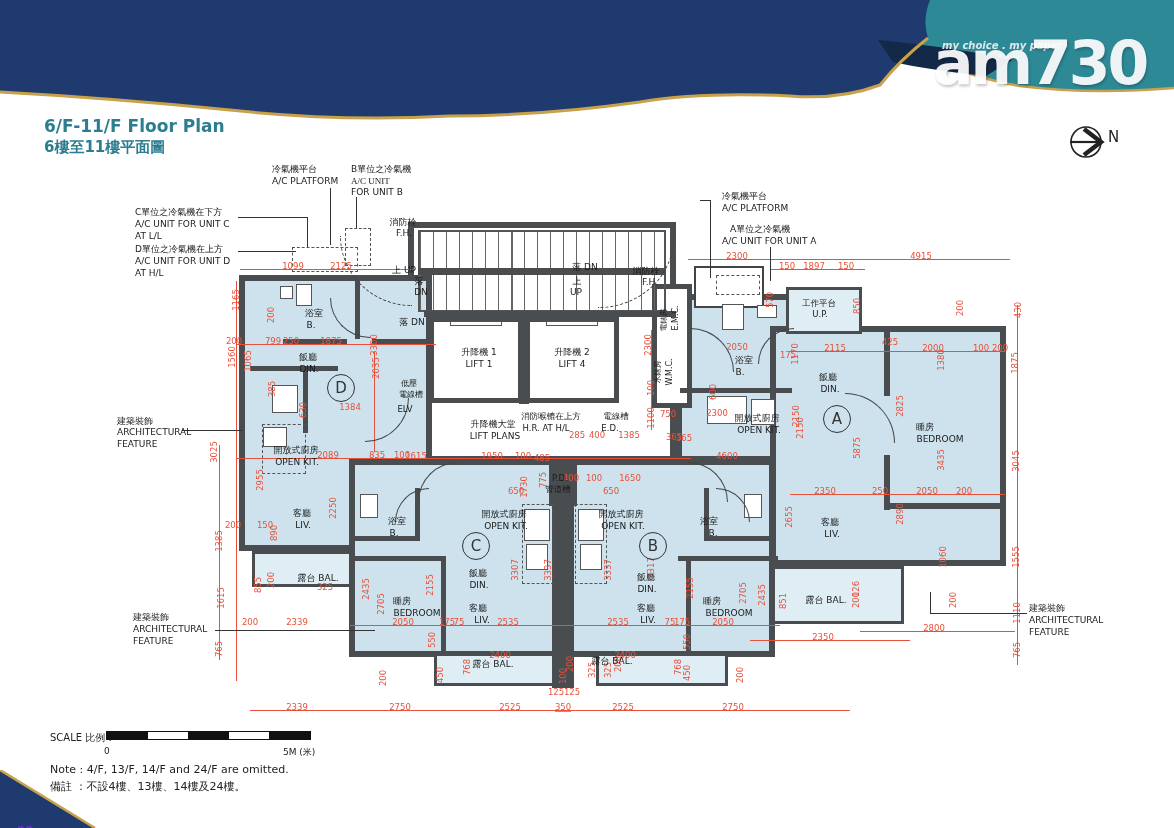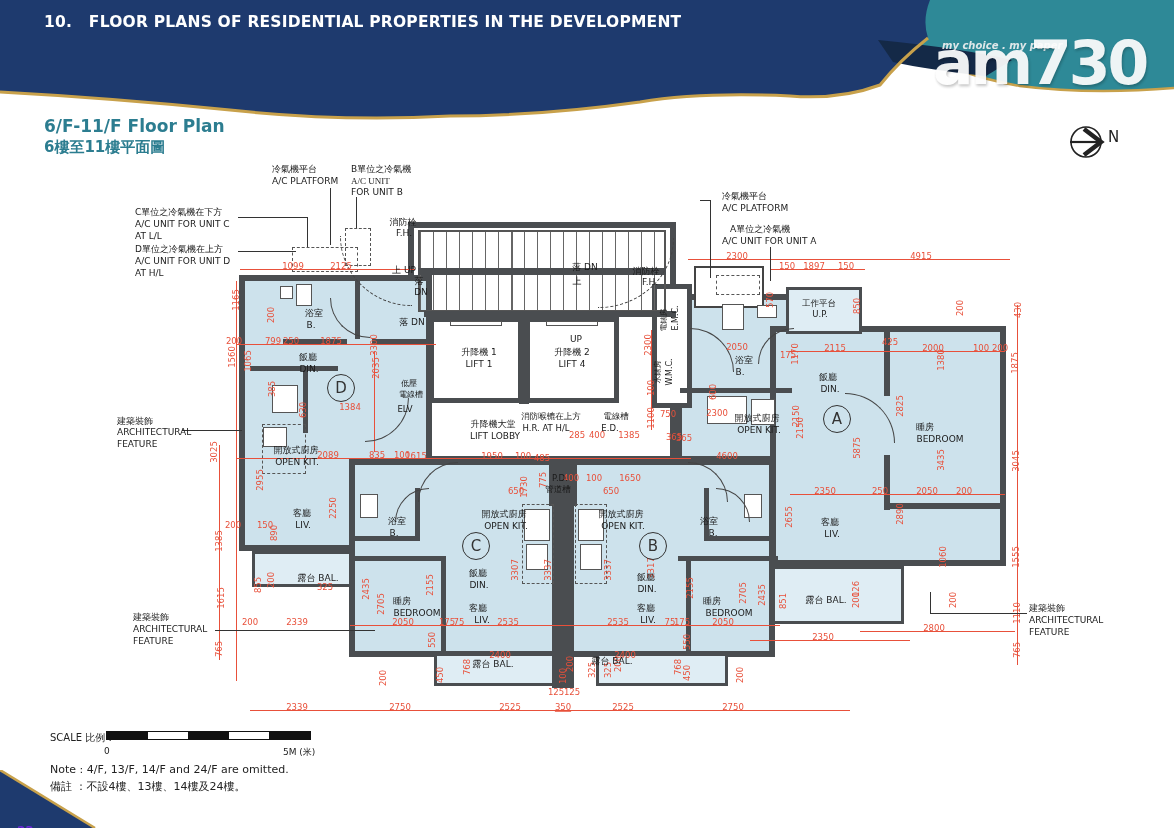--- a/index.html
+++ b/index.html
@@ -62,24 +62,20 @@
 
 <div class="page">
 
   <svg class="banner" width="1174" height="150" viewBox="0 0 1174 150">
     <path d="M895,0 H1174 V88 Q1090,95 1020,86 Q950,74 915,45 Q900,25 895,0 Z" fill="#2e8997"></path>
     <path d="M897,2 Q903,28 916,45 Q950,74 1020,86 Q1090,95 1174,88" fill="none" stroke="#c8a14b" stroke-width="2.5"></path>
     <path d="M0,0 H930 Q922,20 928,38 Q900,60 880,85 Q840,100 790,96 Q700,92 640,102 Q540,116 450,116 Q340,122 230,110 Q110,98 0,92 Z" fill="#1e3a6e"></path>
     <path d="M878,40 Q960,48 1012,60 L986,76 Q930,70 893,62 Z" fill="#142947"></path>
     <path d="M0,92 Q110,98 230,110 Q340,122 450,116 Q540,116 640,102 Q700,92 790,96 Q840,100 880,85 Q900,60 928,38" fill="none" stroke="#c8a14b" stroke-width="3"></path>
   </svg>
-  <div class="title-row">
-    <span>10.</span>&nbsp;&nbsp;
-    <span>FLOOR PLANS OF RESIDENTIAL PROPERTIES IN THE DEVELOPMENT</span>
-  </div>
   <div class="tagline">my choice . my paper</div>
   <div class="logo">am730</div>
 
   <div class="subtitle-en">6/F-11/F Floor Plan</div>
   <div class="subtitle-zh">6樓至11樓平面圖</div>
 
   <svg class="compass" width="44" height="40" viewBox="0 0 44 40">
     <circle cx="20" cy="20" r="15" fill="none" stroke="#222" stroke-width="1.6"></circle>
     <line x1="4" y1="20" x2="34" y2="20" stroke="#222" stroke-width="2.2"></line>
     <polyline points="18,7 35,20 18,33" fill="none" stroke="#222" stroke-width="4.5"></polyline>
@@ -340,31 +336,31 @@
       <div class="lbl l" style="left: 722px; top: 241px;">A/C UNIT FOR UNIT A</div>
       <div class="lbl" style="left: 403px; top: 222px;">消防栓</div>
       <div class="lbl" style="left: 404px; top: 233px;">F.H.</div>
       <div class="lbl" style="left: 646px; top: 271px;">消防栓</div>
       <div class="lbl" style="left: 650px; top: 282px;">F.H.</div>
       <div class="lbl" style="left: 404px; top: 270px;">上 UP</div>
       <div class="lbl" style="left: 419px; top: 281px;">落</div>
       <div class="lbl" style="left: 421px; top: 292px;">DN</div>
       <div class="lbl" style="left: 585px; top: 267px;">落 DN</div>
       <div class="lbl" style="left: 577px; top: 281px;">上</div>
-      <div class="lbl" style="left: 576px; top: 292px; margin-top: 47px;">UP</div>
+      <div class="lbl" style="left: 576px; top: 292px;">UP</div>
       <div class="lbl" style="left: 412px; top: 322px;">落 DN</div>
       <div class="lbl" style="left: 479px; top: 352px;">升降機 1</div>
       <div class="lbl" style="left: 479px; top: 364px;">LIFT 1</div>
       <div class="lbl" style="left: 572px; top: 352px;">升降機 2</div>
       <div class="lbl" style="left: 572px; top: 364px;">LIFT 4</div>
       <div class="lbl" style="left: 409px; top: 384px; font-size: 8px;">低壓</div>
       <div class="lbl" style="left: 411px; top: 395px; font-size: 8px;">電線槽</div>
       <div class="lbl" style="left: 405px; top: 409px; font-size: 8.5px;">ELV</div>
       <div class="lbl" style="left: 493px; top: 424px;">升降機大堂</div>
-      <div class="lbl" style="left: 495px; top: 436px;">LIFT LOBBY</div>
+      <div class="lbl" style="left: 495px; top: 436px;">LIFT PLANS</div>
       <div class="lbl" style="left: 551px; top: 416px; font-size: 8.5px;">消防喉轆在上方</div>
       <div class="lbl" style="left: 546px; top: 428px; font-size: 8.5px;">H.R. AT H/L</div>
       <div class="lbl" style="left: 616px; top: 416px; font-size: 8.5px;">電線槽</div>
       <div class="lbl" style="left: 610px; top: 428px; font-size: 8.5px;">E.D.</div>
       <div class="lbl v" style="left: 664px; top: 320px; font-size: 7.5px;">電錶房</div>
       <div class="lbl v" style="left: 676px; top: 318px; font-size: 8px;">E.M.C.</div>
       <div class="lbl v" style="left: 658px; top: 372px; font-size: 7.5px;">水錶房</div>
       <div class="lbl v" style="left: 670px; top: 372px; font-size: 8px;">W.M.C.</div>
       <div class="lbl" style="left: 560px; top: 478px; font-size: 8.5px;">P.D.</div>
       <div class="lbl" style="left: 558px; top: 489px; font-size: 8.5px;">管道槽</div>

